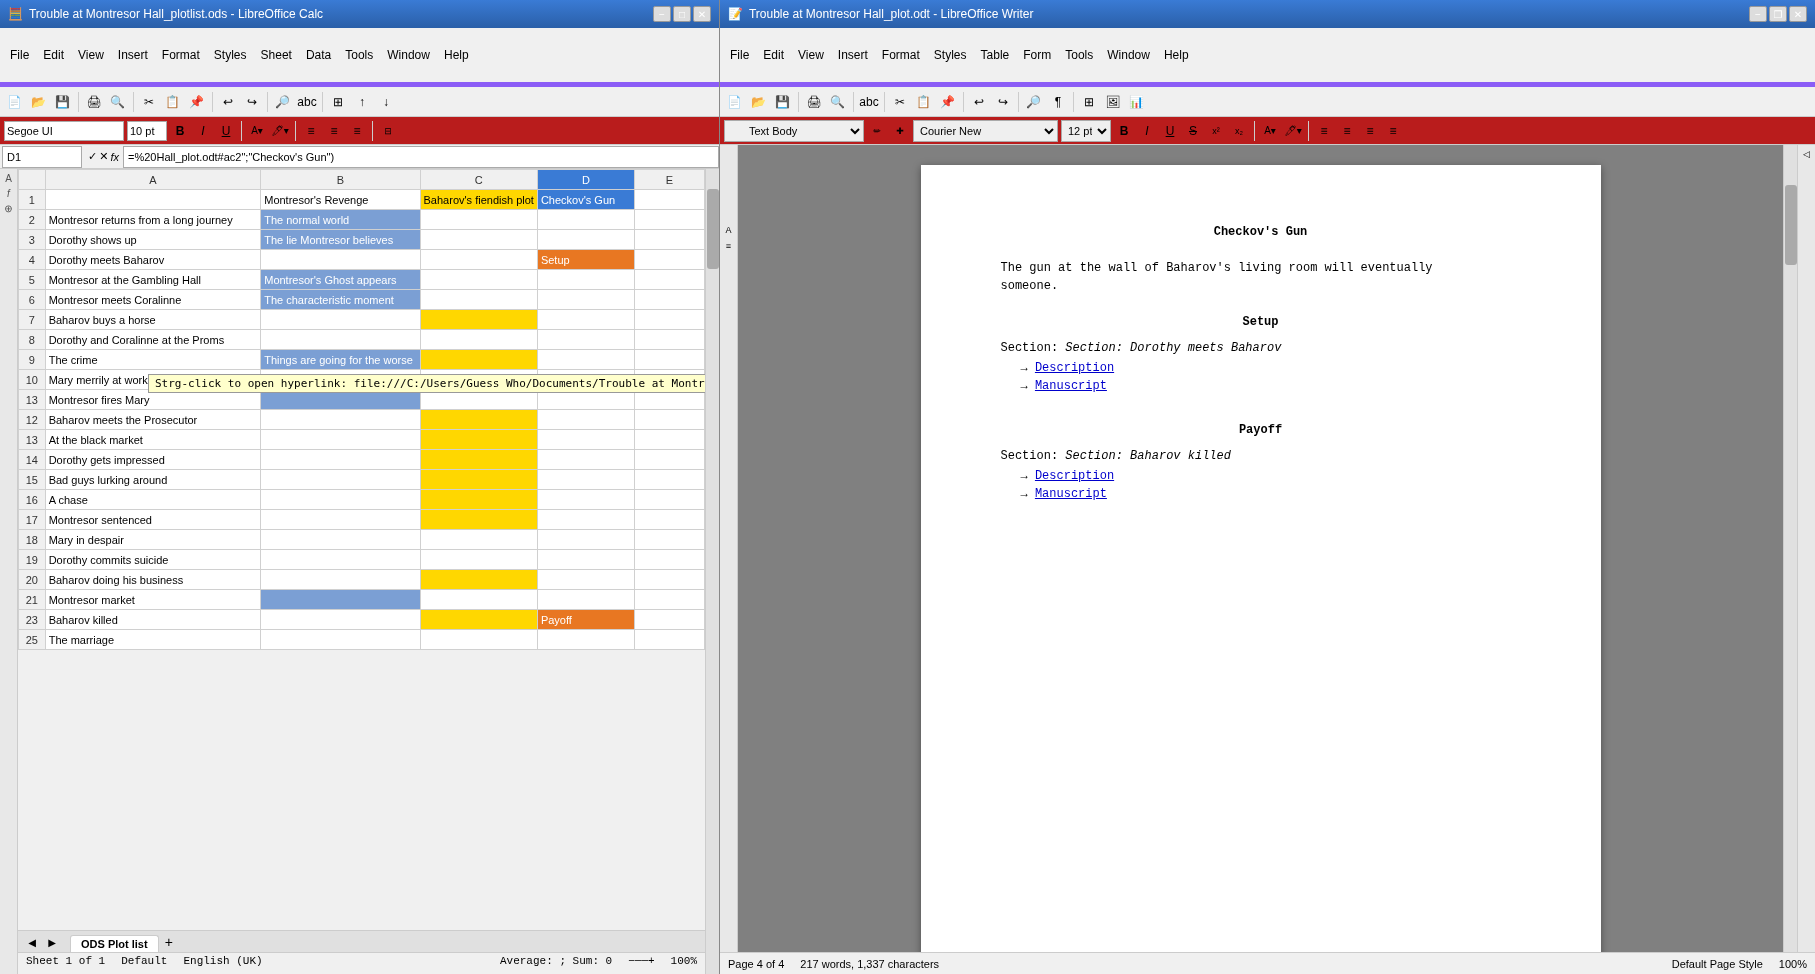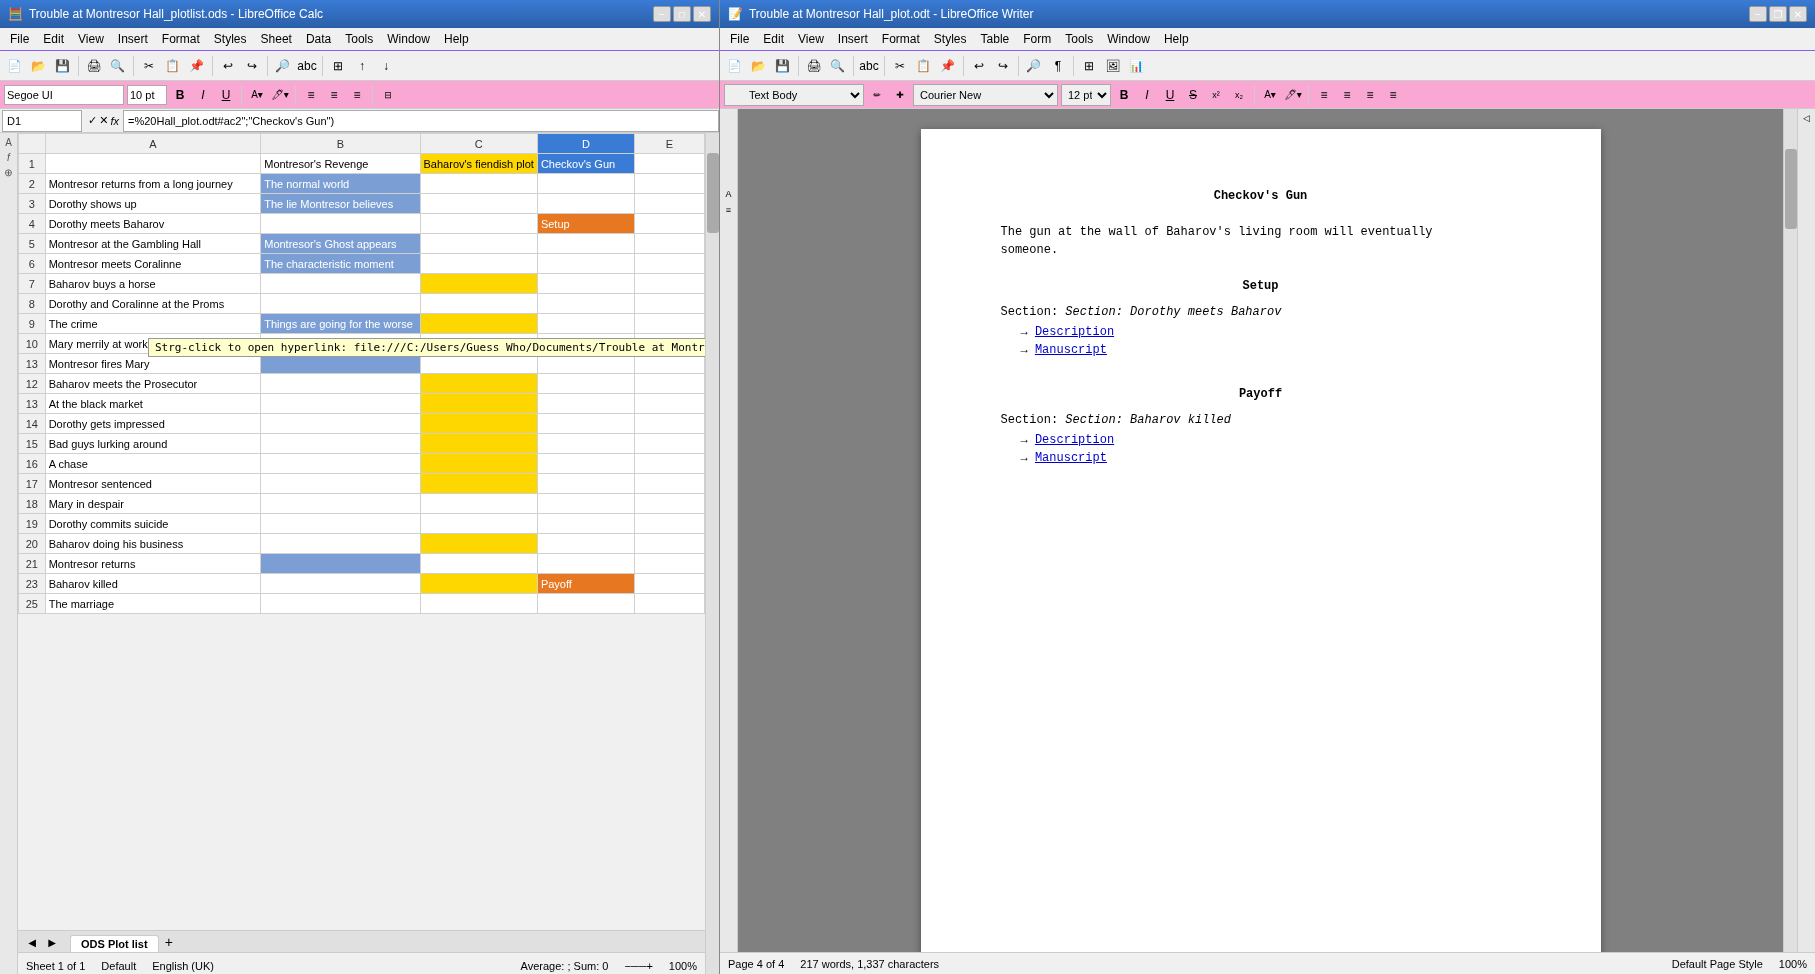--- a/index.html
+++ b/index.html
@@ -26,22 +26,22 @@
       height: 28px;
     }
     .window-titlebar .title-left { display: flex; align-items: center; gap: 6px; }
     .window-controls { display: flex; gap: 2px; }
     .wctrl { width: 18px; height: 16px; background: #ddd; border: 1px solid #999; font-size: 10px; display: flex; align-items: center; justify-content: center; cursor: pointer; border-radius: 2px; }
 
     .menu-bar {
       background: #f0f0f0;
       display: flex;
       gap: 2px;
-      padding: 2px 4px;
-      border-bottom: 1px solid #8b5cf6;
+      padding: 18px 4px;
+      border-bottom: 5px solid #8b5cf6;
       font-size: 12px;
       text-align: center;
     }
     .menu-item { padding: 2px 6px; cursor: pointer; }
 
     .toolbar {
       background: #f0f0f0;
       display: flex;
       align-items: center;
       padding: 2px 4px;
@@ -53,21 +53,21 @@
     .toolbar-btn {
       width: 22px; height: 22px;
       border: 1px solid transparent;
       background: transparent;
       display: flex; align-items: center; justify-content: center;
       cursor: pointer; font-size: 12px; border-radius: 2px;
     }
     .toolbar-separator { width: 1px; height: 20px; background: #ccc; margin: 0 2px; }
 
     .formatting-bar {
-      background: #f9a8d4;
+      background: #b91c1c;
       display: flex;
       align-items: center;
       padding: 2px 4px;
       border-bottom: 1px solid #ccc;
       gap: 3px;
       height: 28px;
     }
     .font-name-box { width: 120px; height: 20px; border: 1px solid #aaa; font-size: 11px; padding: 0 2px; }
     .font-size-box { width: 40px; height: 20px; border: 1px solid #aaa; font-size: 11px; padding: 0 2px; }
     .fmt-btn { width: 20px; height: 20px; border: 1px solid transparent; background: transparent; cursor: pointer; font-size: 12px; display: flex; align-items: center; justify-content: center; border-radius: 2px; }
@@ -174,25 +174,26 @@
       border-radius: 3px 3px 0 0;
       margin-left: 8px;
     }
     .sheet-tab.active { background: white; font-weight: bold; }
     .add-sheet { padding: 2px 6px; cursor: pointer; font-size: 14px; }
 
     .status-bar {
       background: #f0f0f0;
       border-top: 1px solid #ccc;
       display: flex;
-      align-items: flex-end;
+      align-items: flex-start;
       padding: 2px 8px;
       font-size: 11px;
       gap: 16px;
       height: 22px;
+      font-family: Liberation Mono, monospace;
     }
     .status-right { margin-left: auto; display: flex; gap: 16px; align-items: center; }
 
     
     .tooltip-box {
       position: absolute;
       background: #ffffcc;
       border: 1px solid #999;
       padding: 2px 6px;
       font-size: 11px;
@@ -591,21 +592,21 @@
               <tr>
                 <th class="row-header">20</th>
                 <td class="col-a">Baharov doing his business</td>
                 <td class="col-b"></td>
                 <td class="col-c cell-yellow"></td>
                 <td class="col-d"></td>
                 <td class="col-e"></td>
               </tr>
               <tr>
                 <th class="row-header">21</th>
-                <td class="col-a">Montresor returns</td>
+                <td class="col-a">Montresor market</td>
                 <td class="col-b cell-blue"></td>
                 <td class="col-c"></td>
                 <td class="col-d"></td>
                 <td class="col-e"></td>
               </tr>
               <tr>
                 <th class="row-header">23</th>
                 <td class="col-a">Baharov killed</td>
                 <td class="col-b"></td>
                 <td class="col-c cell-yellow"></td>

